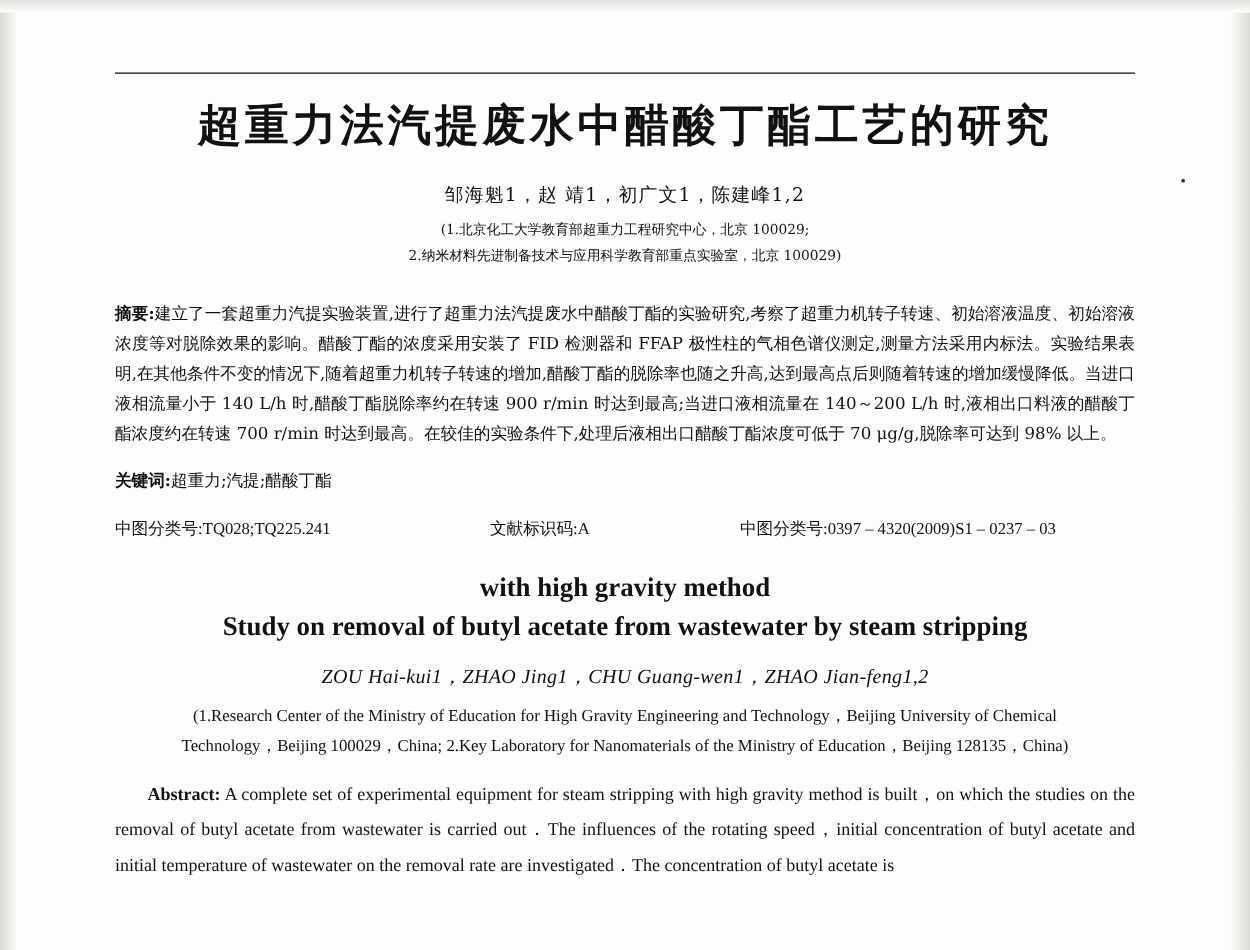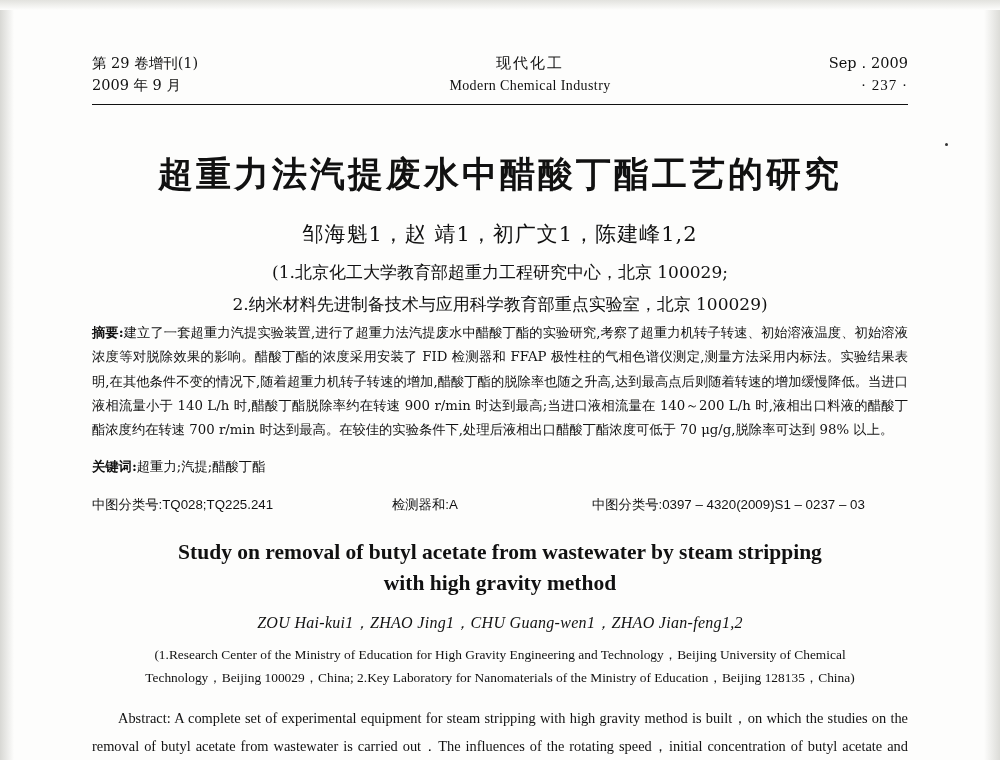--- a/index.html
+++ b/index.html
@@ -66,64 +66,64 @@
     letter-spacing: 1px;
   }
   .rule {
     border: 0;
     border-top: 1.6px solid #111;
     margin: 6px 0 0 0;
   }
 
   
   .title-cn {
-    margin-top: 46px;
+    margin-top: 19px;
     text-align: center;
     font-family: "DejaVu Serif", "Liberation Serif", serif;
     font-weight: bold;
     font-size: 35px;
     letter-spacing: 3px;
     line-height: 1.3;
   }
   .authors-cn {
     margin-top: 22px;
     text-align: center;
     font-family: "DejaVu Serif", "Liberation Serif", serif;
-    font-size: 21px;
+    font-size: 15px;
     letter-spacing: 1px;
   }
   .affil-cn {
     margin-top: 8px;
     text-align: center;
     font-family: "DejaVu Serif", "Liberation Serif", serif;
-    font-size: 17px;
+    font-size: 11px;
     line-height: 1.9;
   }
 
   
   .abs-cn {
-    margin-top: 1px;
+    margin-top: 24px;
     font-family: "DejaVu Serif", "Liberation Serif", serif;
     font-size: 13.3px;
     line-height: 1.82;
     text-align: justify;
     text-justify: inter-ideograph;
   }
   .abs-cn .lead { font-weight: bold; }
   .kw-cn {
     margin-top: 2px;
     font-family: "DejaVu Serif", "Liberation Serif", serif;
     font-size: 13.3px;
     line-height: 1.8;
   }
   .kw-cn .lead { font-weight: bold; }
   .clc-row {
     margin-top: 5px;
     display: flex;
-    font-family: Liberation Sans, sans-serif;
+    font-family: Liberation Serif, serif;
     font-size: 13.3px;
     line-height: 1.8;
   }
   .clc-row .c1 { width: 300px; }
   .clc-row .c2 { width: 200px; }
   .clc-row .c3 { flex: 1; }
 
   
   .title-en {
     margin-top: 20px;
@@ -150,21 +150,21 @@
     padding: 0 6px;
   }
   .abs-en {
     margin-top: 14px;
     font-family: "Liberation Serif", serif;
     font-size: 14.4px;
     line-height: 1.95;
     text-align: justify;
     text-indent: 26px;
   }
-  .abs-en .lead { font-weight: normal; }
+  .abs-en .lead { font-weight: bold; }
 
   
   .scan-edge-left {
     position: absolute; left: 0; top: 0; width: 14px; height: 760px;
     background: linear-gradient(to right, #d8d8d4, #fdfdfc);
   }
   .scan-edge-right {
     position: absolute; right: 0; top: 0; width: 16px; height: 760px;
     background: linear-gradient(to left, #dcdcd8, #fdfdfc);
   }
@@ -185,58 +185,44 @@
 <body>
 
 <div class="page">
   <div class="scan-edge-left"></div>
   <div class="scan-edge-right"></div>
   <div class="scan-edge-top"></div>
   <div class="dot-mark"></div>
 
   <div class="content">
 
-    <div class="runhead">
-      <div class="col-left">
-        <div class="issue-line">第 29 卷增刊(1)</div>
-        <div class="date-line">2009 年 9 月</div>
-      </div>
-      <div class="col-mid">
-        <div class="journal-cn">现代化工</div>
-        <div class="journal-en">Modern Chemical Industry</div>
-      </div>
-      <div class="col-right">
-        <div class="issue-line">Sep．2009</div>
-        <div class="page-no">· 237 ·</div>
-      </div>
-    </div>
     <hr class="rule">
 
     <h1 class="title-cn">超重力法汽提废水中醋酸丁酯工艺的研究</h1>
 
     <div class="authors-cn">邹海魁1，赵  靖1，初广文1，陈建峰1,2</div>
 
     <div class="affil-cn">
       <div>(1.北京化工大学教育部超重力工程研究中心，北京 100029;</div>
       <div>2.纳米材料先进制备技术与应用科学教育部重点实验室，北京 100029)</div>
     </div>
 
     <p class="abs-cn"><span class="lead">摘要:</span><span>建立了一套超重力汽提实验装置,进行了超重力法汽提废水中醋酸丁酯的实验研究,考察了超重力机转子转速、初始溶液温度、初始溶液浓度等对脱除效果的影响。醋酸丁酯的浓度采用安装了 FID 检测器和 FFAP 极性柱的气相色谱仪测定,测量方法采用内标法。实验结果表明,在其他条件不变的情况下,随着超重力机转子转速的增加,醋酸丁酯的脱除率也随之升高,达到最高点后则随着转速的增加缓慢降低。当进口液相流量小于 140 L/h 时,醋酸丁酯脱除率约在转速 900 r/min 时达到最高;当进口液相流量在 140～200 L/h 时,液相出口料液的醋酸丁酯浓度约在转速 700 r/min 时达到最高。在较佳的实验条件下,处理后液相出口醋酸丁酯浓度可低于 70 μg/g,脱除率可达到 98% 以上。</span></p>
 
     <p class="kw-cn"><span class="lead">关键词:</span><span>超重力;汽提;醋酸丁酯</span></p>
 
     <div class="clc-row">
       <div class="c1"><span class="lead">中图分类号:</span><span>TQ028;TQ225.241</span></div>
-      <div class="c2"><span class="lead">检测器和:</span><span>A</span></div>
+      <div class="c2"><span class="lead">文献标识码:</span><span>A</span></div>
       <div class="c3"><span class="lead">中图分类号:</span><span>0397 – 4320(2009)S1 – 0237 – 03</span></div>
     </div>
 
     <div class="title-en">
+      <div>with high gravity method</div>
       <div>Study on removal of butyl acetate from wastewater by steam stripping</div>
-      <div>with high gravity method</div>
     </div>
 
     <div class="authors-en">ZOU Hai-kui1，ZHAO Jing1，CHU Guang-wen1，ZHAO Jian-feng1,2</div>
 
     <div class="affil-en">
       <div>(1.Research Center of the Ministry of Education for High Gravity Engineering and Technology，Beijing University of Chemical</div>
       <div>Technology，Beijing 100029，China; 2.Key Laboratory for Nanomaterials of the Ministry of Education，Beijing 128135，China)</div>
     </div>
 
     <p class="abs-en"><span class="lead">Abstract:</span><span> A complete set of experimental equipment for steam stripping with high gravity method is built，on which the studies on the removal of butyl acetate from wastewater is carried out．The influences of the rotating speed，initial concentration of butyl acetate and initial temperature of wastewater on the removal rate are investigated．The concentration of butyl acetate is</span></p>

